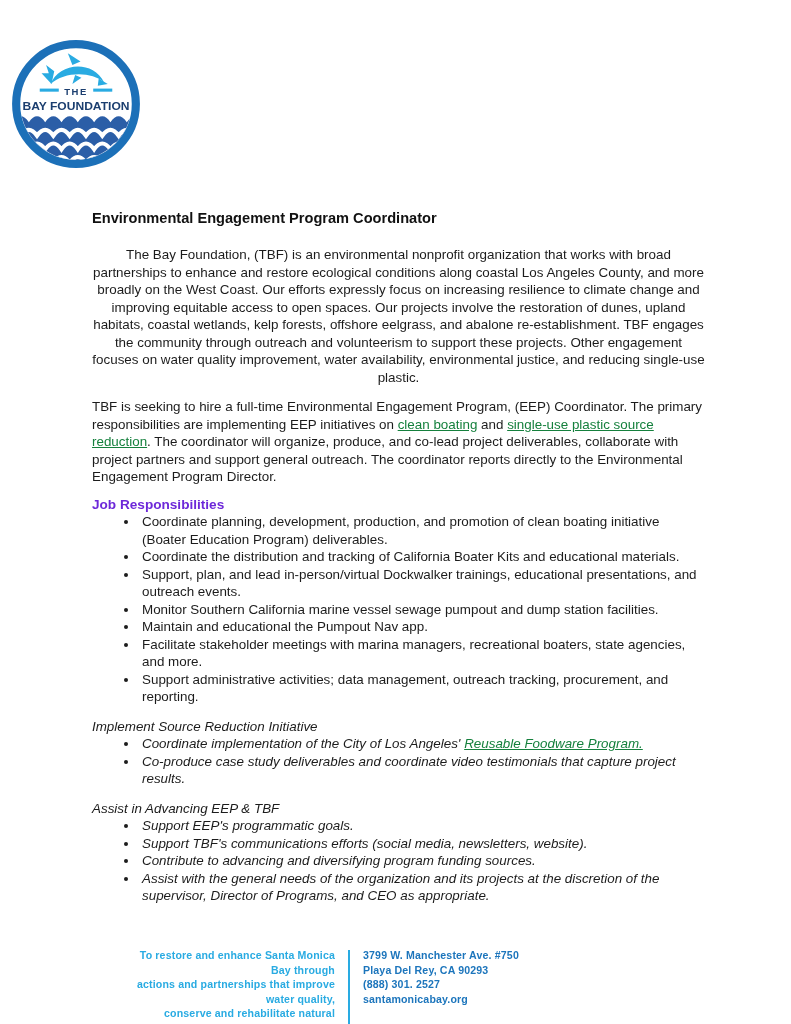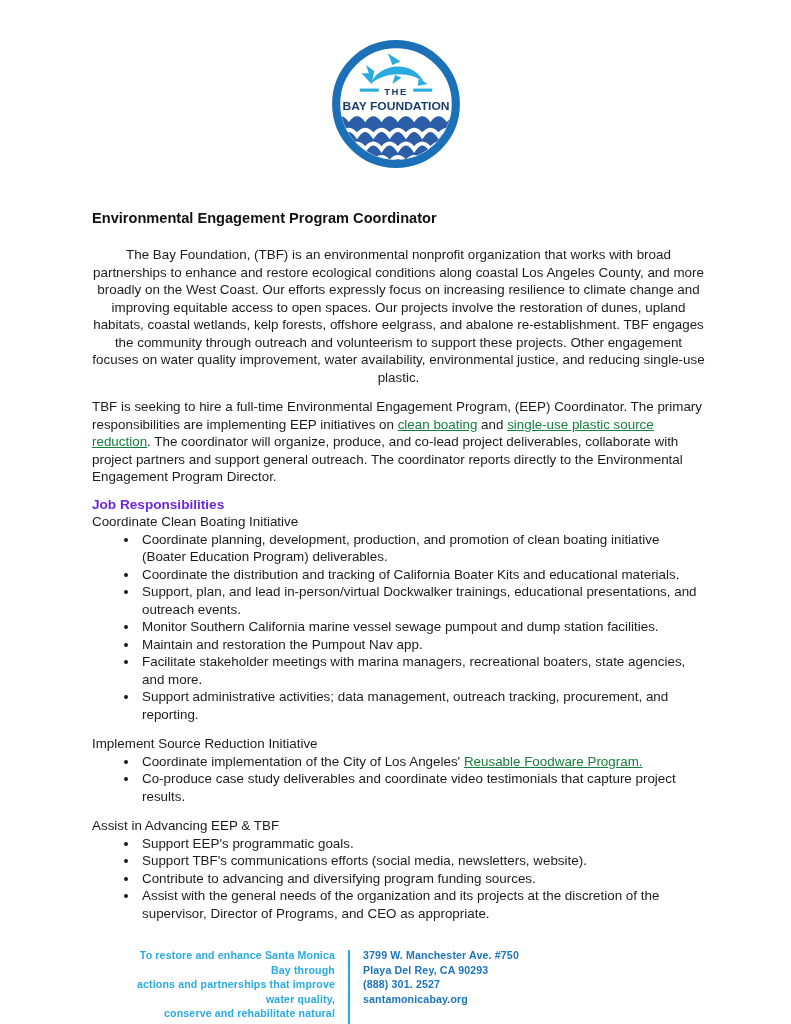--- a/index.html
+++ b/index.html
@@ -6,37 +6,37 @@
   html,body { background:#888; }
   .page {
     position:relative;
     width:791px; height:1024px;
     margin:0 auto;
     background:#ffffff;
     overflow:hidden;
     font-family:"Liberation Sans","DejaVu Sans",sans-serif;
     color:#1a1a1a;
   }
-  .logo-wrap { padding-top:36px; text-align:center; }
+  .logo-wrap { padding-top:36px; text-align:left;padding-left:8px; }
   .logo-wrap svg { width:136px; height:136px; }
 
   .content { margin:33px 0 0 92px; width:613px; }
 
   .doc-title { font-size:14.6px; font-weight:bold; line-height:18.2px; color:#111; }
 
   .para { font-size:13.4px; line-height:17.5px; color:#1c1c1c; }
   .para-intro  { margin-top:19px;text-align:center; }
   .para-hiring { margin-top:12px; }
 
   a.doc-link { color:#15803d; text-decoration:underline; cursor:pointer; }
 
   .resp-heading { margin-top:10px; font-size:13.6px; font-weight:bold; line-height:17.5px; color:#6d28d9; }
   .sub-title { font-size:13.4px; line-height:17.5px; color:#1c1c1c; }
   .subsection { margin-top:0; }
-  .subsection + .subsection { margin-top:12px; }
+  .subsection + .subsection { margin-top:12px;font-style:italic; }
 
   ul.bullets { margin:0; padding-left:47px; list-style:disc; }
   ul.bullets li { font-size:13.4px; line-height:17.5px; color:#1c1c1c; padding-left:3px; }
 
   .footer {
     position:absolute; top:948px; left:0; right:0;
     display:flex; align-items:stretch;
     padding-left:128px;
     font-weight:bold; letter-spacing:0.15px;
   }
@@ -96,27 +96,26 @@
       <div>Environmental Engagement Program Coordinator</div>
     </div>
 
     <p class="para para-intro">The Bay Foundation, (TBF) is an environmental nonprofit organization that works with broad partnerships to enhance and restore ecological conditions along coastal Los Angeles County, and more broadly on the West Coast. Our efforts expressly focus on increasing resilience to climate change and improving equitable access to open spaces. Our projects involve the restoration of dunes, upland habitats, coastal wetlands, kelp forests, offshore eelgrass, and abalone re-establishment. TBF engages the community through outreach and volunteerism to support these projects. Other engagement focuses on water quality improvement, water availability, environmental justice, and reducing single-use plastic.</p>
 
     <p class="para para-hiring"><span>TBF is seeking to hire a full-time Environmental Engagement Program, (EEP) Coordinator. The primary responsibilities are implementing EEP initiatives on </span><a class="doc-link">clean boating</a><span> and </span><a class="doc-link">single-use plastic source reduction</a><span>. The coordinator will organize, produce, and co-lead project deliverables, collaborate with project partners and support general outreach. The coordinator reports directly to the Environmental Engagement Program Director.</span></p>
 
     <div class="resp-heading">Job Responsibilities</div>
 
     <div class="subsection">
-      <div class="sub-title">Coordinate Clean Boating Initiative</div>
       <ul class="bullets">
         <li>Coordinate planning, development, production, and promotion of clean boating initiative (Boater Education Program) deliverables.</li>
         <li>Coordinate the distribution and tracking of California Boater Kits and educational materials.</li>
         <li>Support, plan, and lead in-person/virtual Dockwalker trainings, educational presentations, and outreach events.</li>
         <li>Monitor Southern California marine vessel sewage pumpout and dump station facilities.</li>
-        <li>Maintain and restoration the Pumpout Nav app.</li>
+        <li>Maintain and educational the Pumpout Nav app.</li>
         <li>Facilitate stakeholder meetings with marina managers, recreational boaters, state agencies, and more.</li>
         <li>Support administrative activities; data management, outreach tracking, procurement, and reporting.</li>
       </ul>
     </div>
 
     <div class="subsection">
       <div class="sub-title">Implement Source Reduction Initiative</div>
       <ul class="bullets">
         <li><span>Coordinate implementation of the City of Los Angeles' </span><a class="doc-link">Reusable Foodware Program.</a></li>
         <li>Co-produce case study deliverables and coordinate video testimonials that capture project results.</li>

